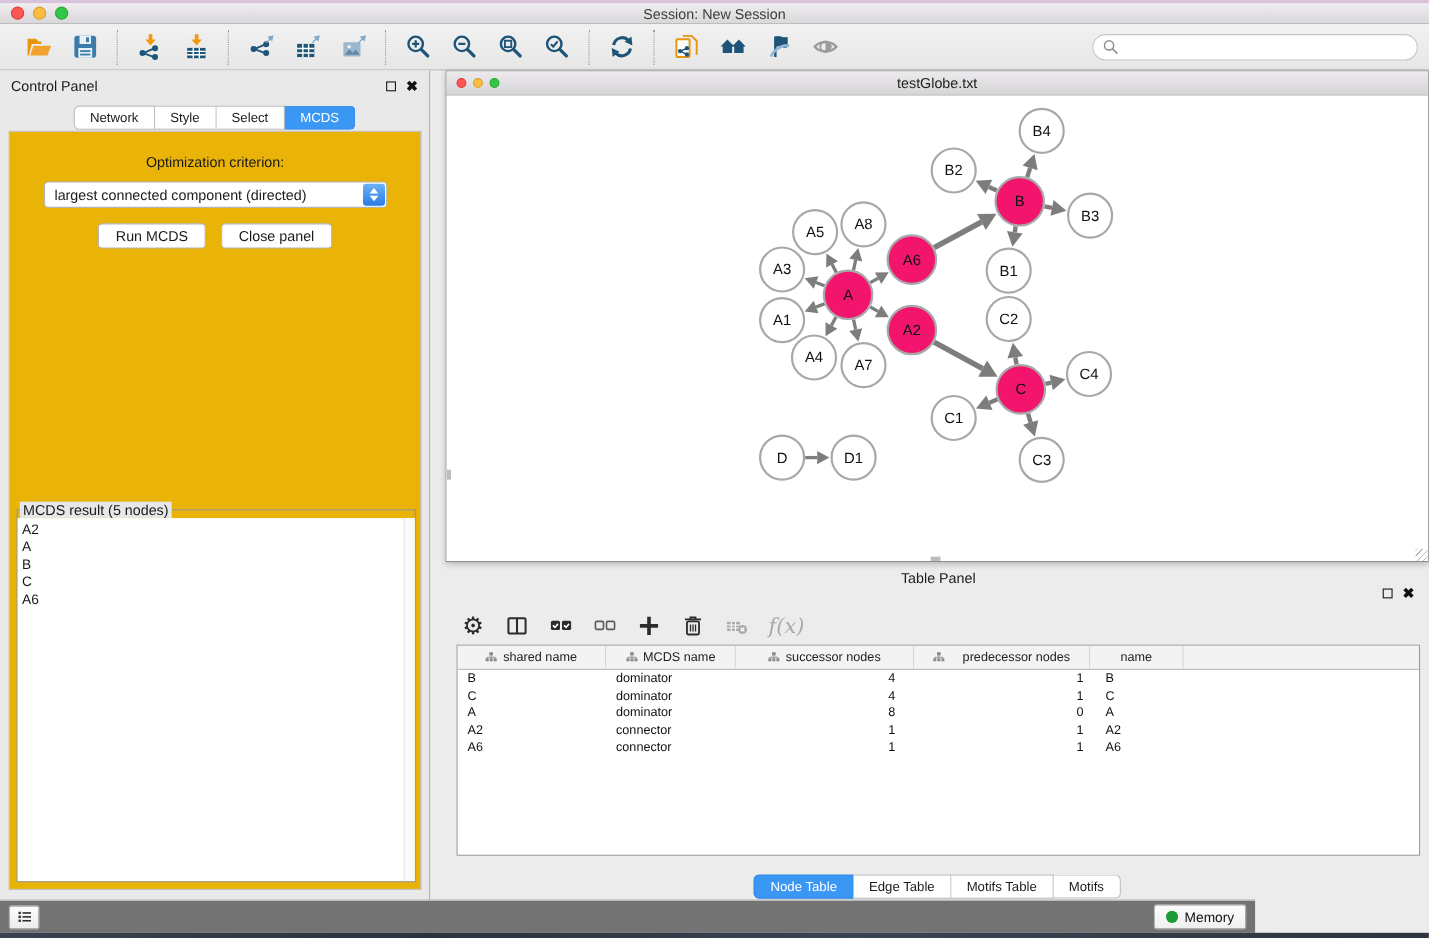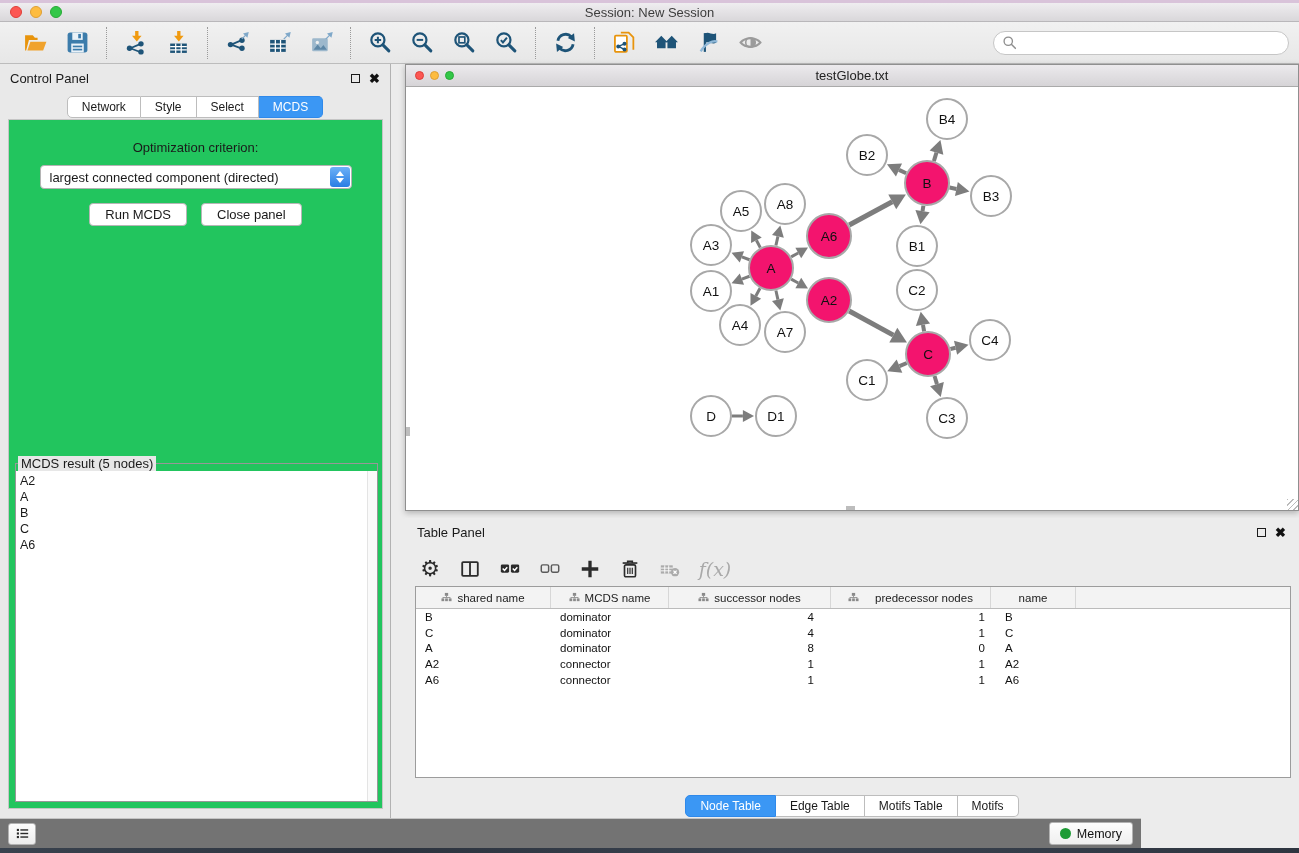--- a/index.html
+++ b/index.html
@@ -57,21 +57,21 @@
     background:#fff; border:1px solid #bdbdbd; border-left:none;
     height:22px; padding:0 14px; font-size:12px; display:flex; align-items:center;
     color:#1a1a1a; cursor:default;
   }
   .seg-tab:first-child { border-left:1px solid #bdbdbd; border-radius:5px 0 0 5px; }
   .seg-tab:last-child { border-radius:0 5px 5px 0; }
   .seg-tab.active { background:#3b97f4; border-color:#2f89ea; color:#fff; }
   #cp-tabs { position:absolute; left:0; right:0; top:32px; }
   #cp-pane {
     position:absolute; left:8px; top:55px; width:375px; height:690px;
-    border:1px solid #c5c5c5; background:#22c55e;
+    border:1px solid #c5c5c5; background:#eab308;
   }
   #opt-label { text-align:center; margin-top:20px; font-size:13px; }
   #criterion-select {
     margin:10px auto 0; width:312px; height:24px; background:#fff;
     border:1px solid #b4b4b4; border-radius:4px;
     display:flex; align-items:center; position:relative; cursor:default;
   }
   #criterion-select .sel-text { padding-left:9px; font-size:13px; }
   #criterion-select .stepper {
     position:absolute; right:1px; top:1px; width:20px; height:20px;
@@ -517,21 +517,21 @@
           <text x="370" y="333.5" text-anchor="middle" font-size="13.5" font-family="Liberation Sans, sans-serif" fill="#111">D1</text>
         </g>
       </svg>
     <div class="scroll-thumb-v"></div>
     <div class="scroll-thumb-h"></div>
     <div id="resize-grip"></div>
   </div>
 </div>
 
 <div id="table-panel">
-  <div class="panel-header" style="padding-left:12px;">
+  <div class="panel-header" style="padding-left:12px;flex-direction:column;">
     <span class="ph-title">Table Panel</span>
     <span class="ph-icons" style="margin-right:3px;">
       <span class="float-box"></span>
       <span class="close-x">✖</span>
     </span>
   </div>
   <div id="tp-toolbar">
       <span class="tp-icon">
         <span class="gear-glyph">⚙</span>
       </span>

